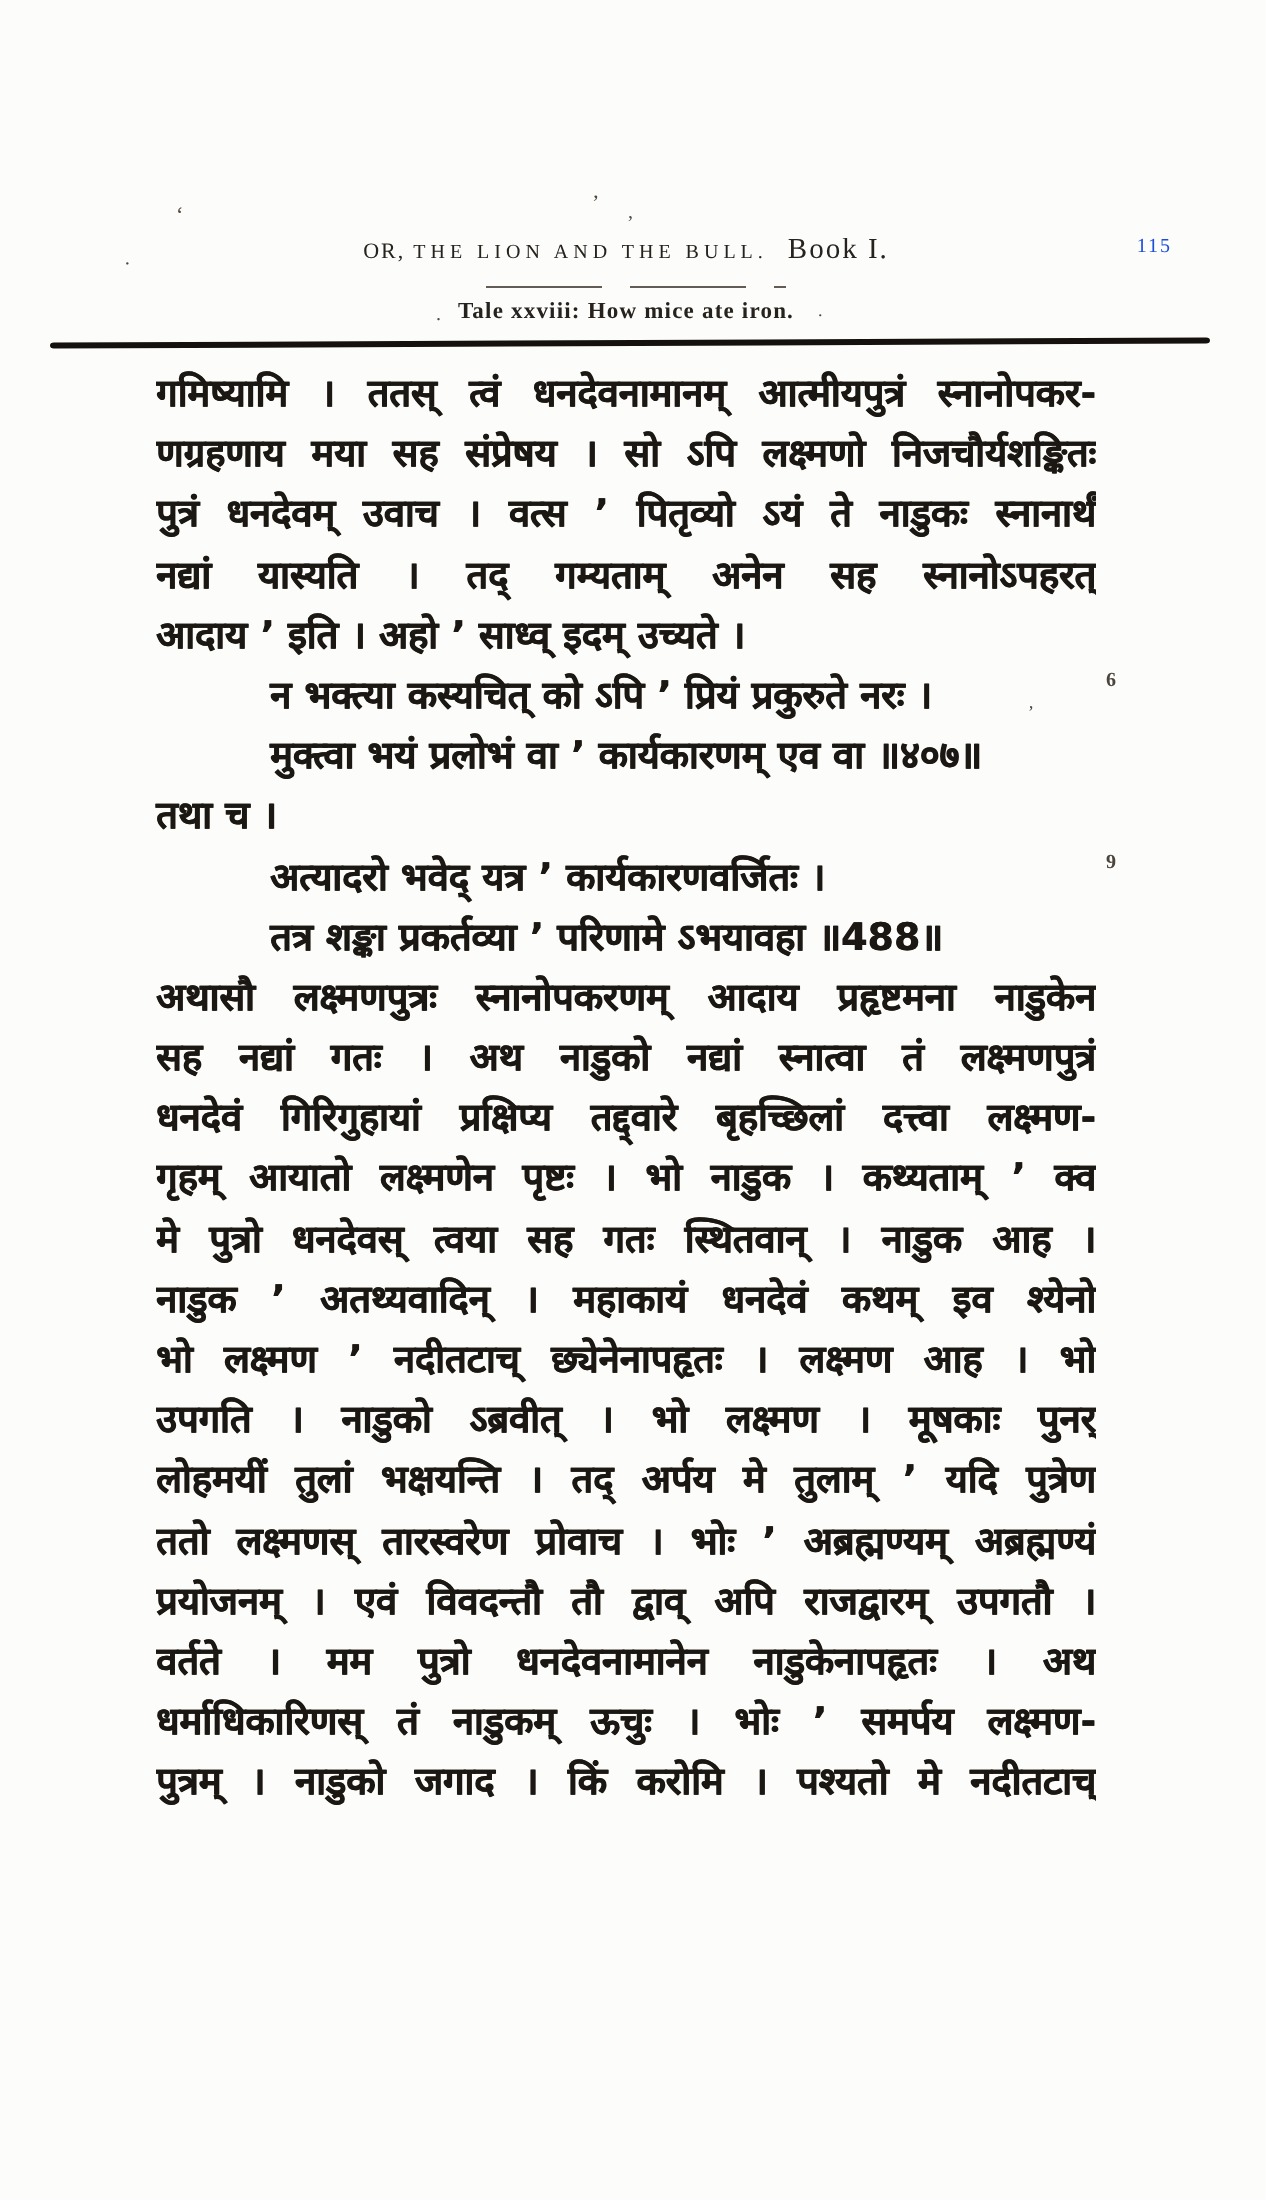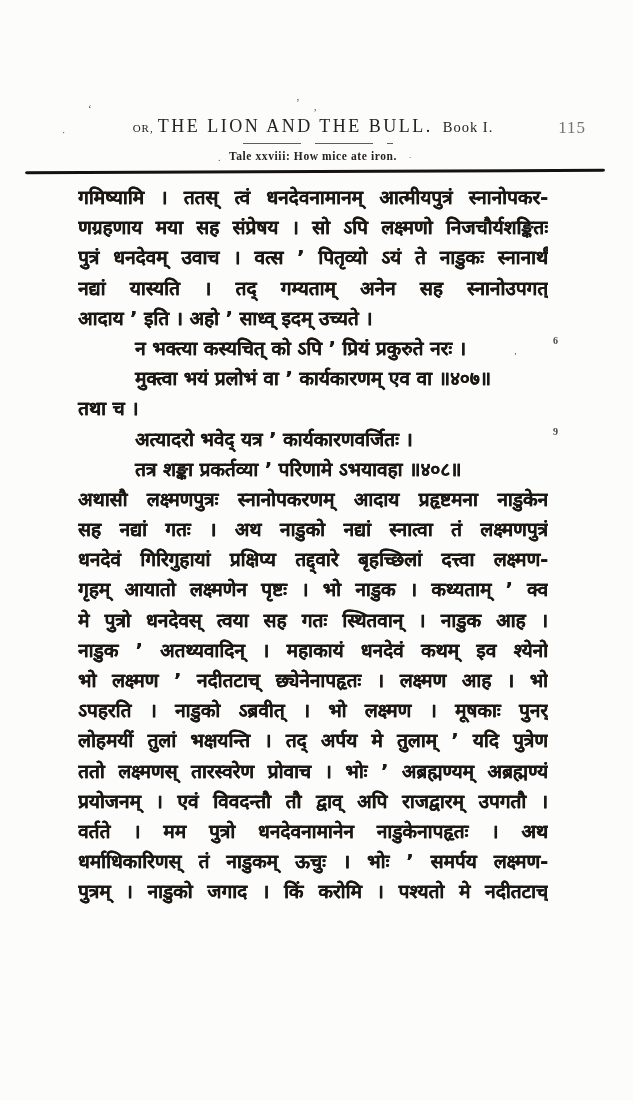--- a/index.html
+++ b/index.html
@@ -13,26 +13,26 @@
   }
   
   .running-head{
     position:absolute;top:116px;left:78px;width:470px;
     text-align:center;
     font-family:"Liberation Serif",serif;
     color:#26221e;
     white-space:nowrap;
   }
   .running-head .prefix{font-size:11px;letter-spacing:1px;}
-  .running-head .title{font-size:18px;letter-spacing:2.5px;font-weight:500;}
+  .running-head .title{font-size:10px;letter-spacing:2.5px;font-weight:500;}
   .running-head .book{font-size:14.5px;letter-spacing:1px;margin-left:6px;}
   .page-number{
     position:absolute;top:118px;right:47px;
     font-family:"Liberation Serif",serif;
-    font-size:17px;letter-spacing:1px;color:#737373;
+    font-size:10px;letter-spacing:1px;color:#1d4ed8;
   }
   .head-dash{
     position:absolute;top:143px;left:243px;width:150px;height:1px;
     background:repeating-linear-gradient(to right,#3a342c 0 58px,transparent 58px 72px);
     opacity:.8;
   }
   .tale-caption{
     position:absolute;top:150px;left:78px;width:470px;
     text-align:center;
     font-family:"Liberation Serif",serif;
@@ -89,35 +89,35 @@
   <div class="head-dash"></div>
 
   <div class="tale-caption">Tale xxviii: How mice ate iron.</div>
 
   <div class="head-rule"></div>
 
   <div class="body-text" id="body-lines">
       <div class="dn-line j">गमिष्यामि । ततस् त्वं धनदेवनामानम् आत्मीयपुत्रं स्नानोपकर-</div>
       <div class="dn-line j">णग्रहणाय मया सह संप्रेषय । सो ऽपि लक्ष्मणो निजचौर्यशङ्कितः</div>
       <div class="dn-line j">पुत्रं धनदेवम् उवाच । वत्स ’ पितृव्यो ऽयं ते नाडुकः स्नानार्थं</div>
-      <div class="dn-line j">नद्यां यास्यति । तद् गम्यताम् अनेन सह स्नानोउपगत्</div>
+      <div class="dn-line j">नद्यां यास्यति । तद् गम्यताम् अनेन सह स्नानोऽपहरत्</div>
       <div class="dn-line l">आदाय ’ इति । अहो ’ साध्व् इदम् उच्यते ।</div>
       <div class="dn-line v">न भक्त्या कस्यचित् को ऽपि ’ प्रियं प्रकुरुते नरः ।<span class="margin-num">6</span></div>
       <div class="dn-line v">मुक्त्वा भयं प्रलोभं वा ’ कार्यकारणम् एव वा ॥४०७॥</div>
       <div class="dn-line l">तथा च ।</div>
       <div class="dn-line v">अत्यादरो भवेद् यत्र ’ कार्यकारणवर्जितः ।<span class="margin-num">9</span></div>
-      <div class="dn-line v">तत्र शङ्का प्रकर्तव्या ’ परिणामे ऽभयावहा ॥४०८॥</div>
+      <div class="dn-line v">तत्र शङ्का प्रकर्तव्या ’ परिणामे ऽभयावहा ॥488॥</div>
       <div class="dn-line j">अथासौ लक्ष्मणपुत्रः स्नानोपकरणम् आदाय प्रहृष्टमना नाडुकेन</div>
       <div class="dn-line j">सह नद्यां गतः । अथ नाडुको नद्यां स्नात्वा तं लक्ष्मणपुत्रं</div>
       <div class="dn-line j">धनदेवं गिरिगुहायां प्रक्षिप्य तद्द्वारे बृहच्छिलां दत्त्वा लक्ष्मण-</div>
       <div class="dn-line j">गृहम् आयातो लक्ष्मणेन पृष्टः । भो नाडुक । कथ्यताम् ’ क्व</div>
       <div class="dn-line j">मे पुत्रो धनदेवस् त्वया सह गतः स्थितवान् । नाडुक आह ।</div>
       <div class="dn-line j">नाडुक ’ अतथ्यवादिन् । महाकायं धनदेवं कथम् इव श्येनो</div>
       <div class="dn-line j">भो लक्ष्मण ’ नदीतटाच् छ्येनेनापहृतः । लक्ष्मण आह । भो</div>
-      <div class="dn-line j">ऽपहरति । नाडुको ऽब्रवीत् । भो लक्ष्मण । मूषकाः पुनर्</div>
+      <div class="dn-line j">उपगति । नाडुको ऽब्रवीत् । भो लक्ष्मण । मूषकाः पुनर्</div>
       <div class="dn-line j">लोहमयीं तुलां भक्षयन्ति । तद् अर्पय मे तुलाम् ’ यदि पुत्रेण</div>
       <div class="dn-line j">ततो लक्ष्मणस् तारस्वरेण प्रोवाच । भोः ’ अब्रह्मण्यम् अब्रह्मण्यं</div>
       <div class="dn-line j">प्रयोजनम् । एवं विवदन्तौ तौ द्वाव् अपि राजद्वारम् उपगतौ ।</div>
       <div class="dn-line j">वर्तते । मम पुत्रो धनदेवनामानेन नाडुकेनापहृतः । अथ</div>
       <div class="dn-line j">धर्माधिकारिणस् तं नाडुकम् ऊचुः । भोः ’ समर्पय लक्ष्मण-</div>
       <div class="dn-line j">पुत्रम् । नाडुको जगाद । किं करोमि । पश्यतो मे नदीतटाच्</div>
     </div>
 
   <div id="specks">
       <span class="speck" style="left: 88px; top: 103px; font-size: 11px;">‘</span>

